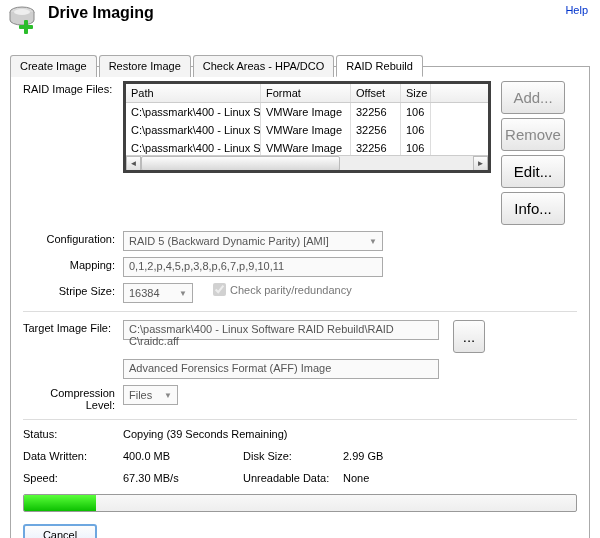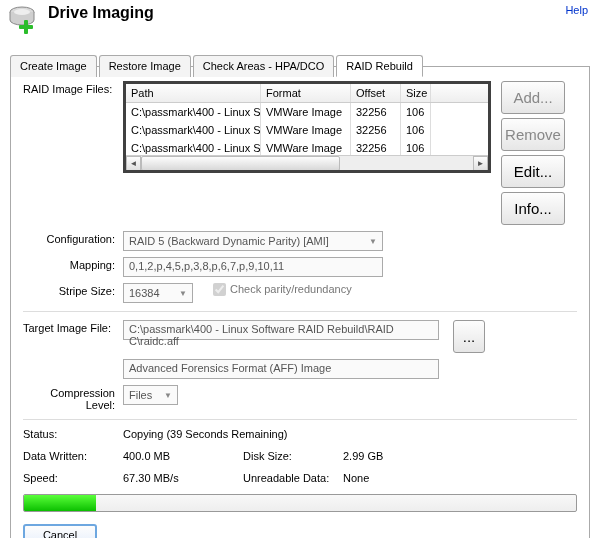--- a/index.html
+++ b/index.html
@@ -30,21 +30,21 @@
 .hs-thumb { position: absolute; left: 0; top: 0; width: 60%; height: 15px; background: linear-gradient(#fdfdfd,#d8d8d8); border: 1px solid #bbb; border-radius: 2px; }
 .side-btns { display: flex; flex-direction: column; margin-left: 10px; gap: 4px; }
 .btn { width: 64px; height: 33px; background: linear-gradient(#fdfdfd,#e6e6e6); border: 1px solid #999; border-radius: 3px; cursor: pointer; font-size: 15px; font-family: inherit; }
 .btn:disabled { color: #888; }
 .field { border: 1px solid #aaa; background: #fafafa; padding: 2px 5px; height: 20px; font-size: 11px; color: #555; }
 .combo { display: flex; justify-content: space-between; align-items: center; cursor: default; }
 .arrow { color: #888; font-size: 8px; }
 .cfg-field { width: 260px; }
 .map-field { width: 260px; }
 .stripe-field { width: 70px; }
-.check { display: flex; align-items: flex-start; margin-left: 20px; color: #777; }
+.check { display: flex; align-items: center; margin-left: 20px; color: #777; }
 .check input { margin-right: 4px; }
 .target-field { width: 316px; }
 .browse-btn { width: 32px; margin-left: 14px; }
 .status-grid { display: grid; grid-template-columns: 100px 120px 100px 140px; row-gap: 10px; align-items: center; margin-top: 4px; }
 .progress { margin: 10px 0 12px 0; height: 18px; border: 1px solid #999; background: linear-gradient(#f8f8f8,#eee); border-radius: 2px; position: relative; overflow: hidden; }
 .progress-bar { position: absolute; left: 0; top: 0; bottom: 0; background: linear-gradient(#5aff3a,#0bbf00); }
 .cancel-btn { width: 74px; height: 22px; border: 2px solid #6da7e0; border-radius: 3px; background: linear-gradient(#fdfdfd,#e8f0fc); cursor: pointer; font-size: 11px; font-family: inherit; }
 hr.sep { border: none; border-top: 1px solid #ddd; margin: 8px 0; }
 </style>
 </head>

